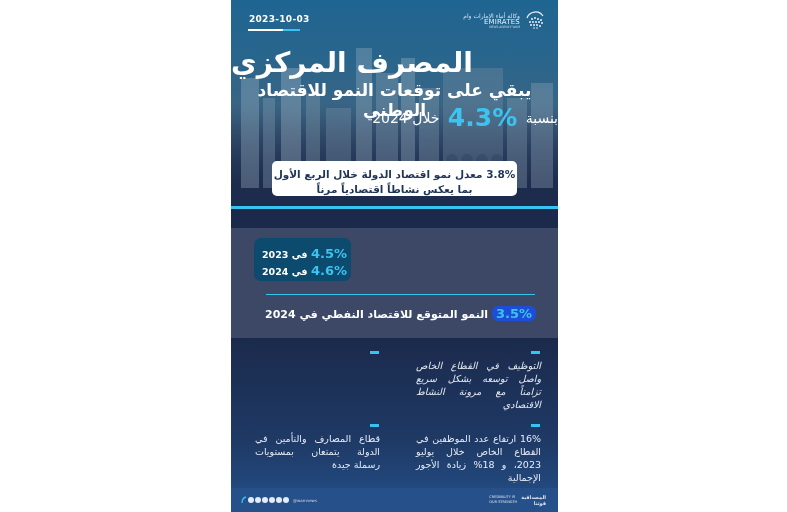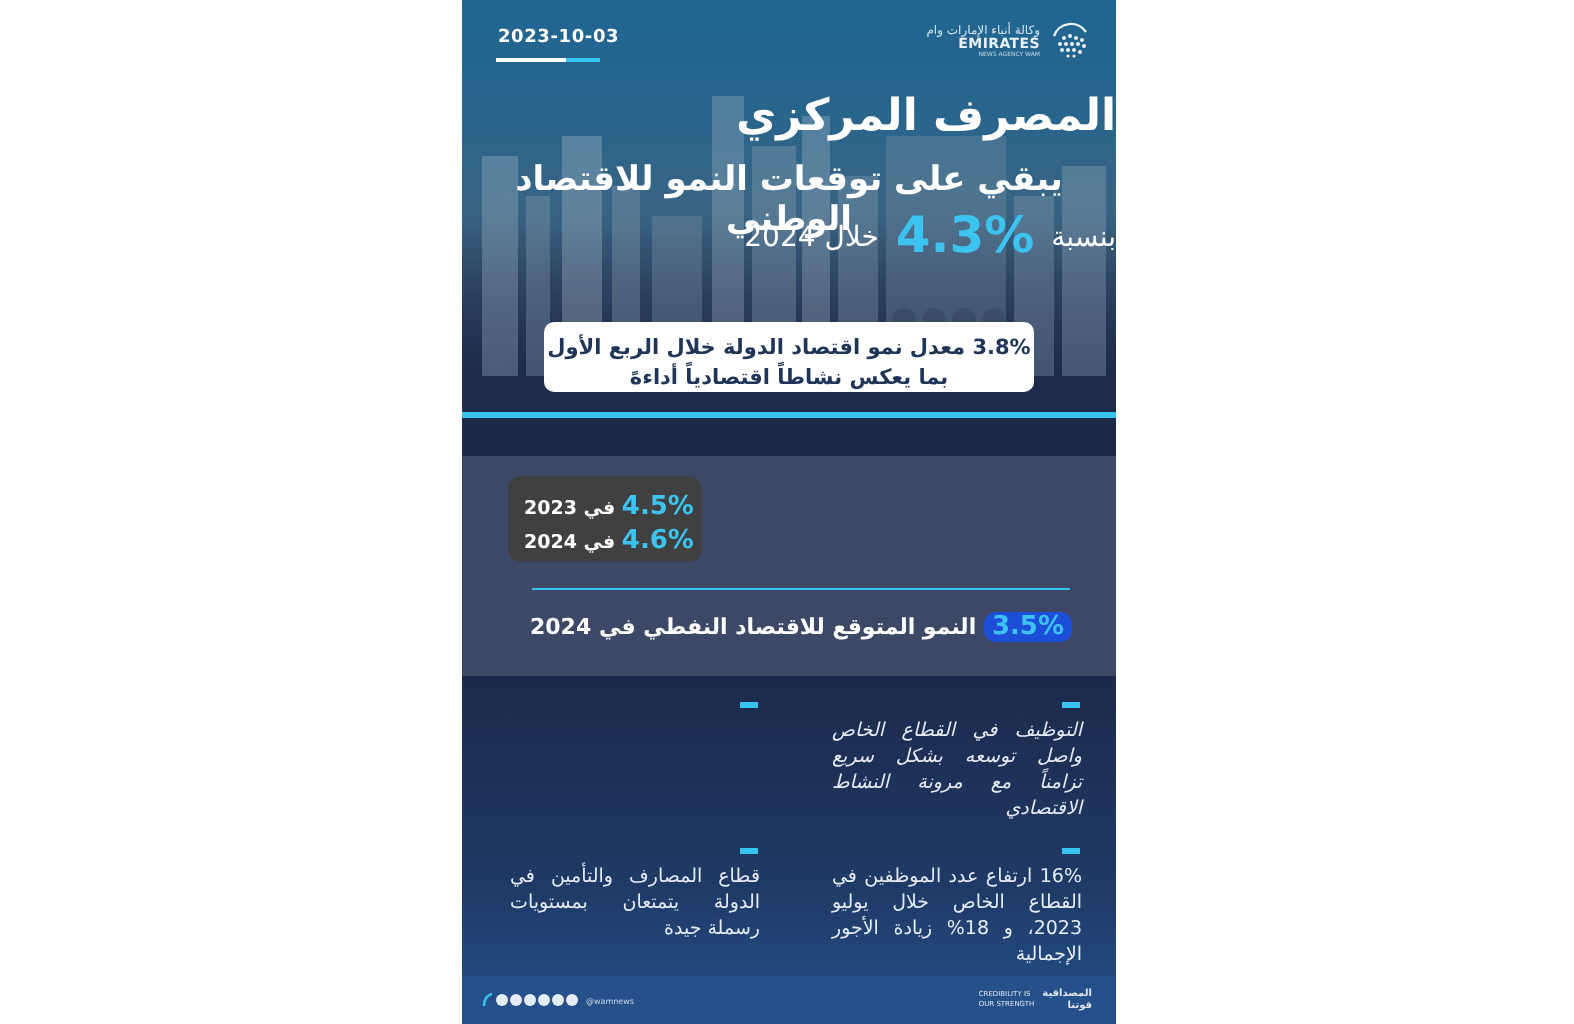--- a/index.html
+++ b/index.html
@@ -10,32 +10,32 @@
       linear-gradient(180deg, rgba(30,90,130,0.0) 0%, rgba(20,40,70,0.15) 60%, rgba(25,38,70,0.75) 100%),
       linear-gradient(180deg, #1f6592 0%, #2a6a92 30%, #3e6e8e 55%, #3a5676 75%, #283a5e 100%);
   }
   .skyline { position:absolute; left:0; bottom:0; width:100%; height:150px; opacity:0.35; }
   .date { position:absolute; left:18px; top:14px; color:#fff; font-size:9px; font-weight:bold; letter-spacing:0.3px; }
   .date-line { position:absolute; left:17px; top:29px; width:52px; height:2px; background:#ffffff; }
   .date-line-accent { position:absolute; left:52px; top:29px; width:17px; height:2px; background:#37c6ef; }
   .logo { position:absolute; right:12px; top:10px; display:flex; align-items:center; gap:4px; color:#e8f1f8; }
   .logo-text { text-align:right; line-height:1; }
   .logo-ar { font-size:6px; opacity:0.9; }
-  .logo-en { font-size:7px; font-weight:bold; letter-spacing:0.2px;text-align:right; }
+  .logo-en { font-size:7px; font-weight:normal; letter-spacing:0.2px;text-align:right; }
   .logo-sub { font-size:3px; opacity:0.8; }
   .logo-globe { width:22px; height:22px; }
-  .title { position:absolute; left:0; right:0; top:46px; text-align:right; color:#fff; font-weight:bold; font-size:22px; direction:rtl; }
+  .title { position:absolute; left:0; right:0; top:46px; text-align:left; color:#fff; font-weight:bold; font-size:28px; direction:rtl; }
   .subtitle { position:absolute; left:0; right:0; top:80px; text-align:center; color:#fff; font-size:17px; direction:rtl;font-weight:bold; }
   .rate-line { position:absolute; left:0; right:0; top:103px; text-align:right; color:#fff; font-size:14px; direction:rtl; }
   .rate-big { color:#3cc3ef; font-size:25px; font-weight:bold; vertical-align:-3px; margin:0 4px; }
   .callout { position:absolute; left:41px; top:161px; width:245px; height:35px; background:#ffffff; border-radius:5px; text-align:center; color:#1f3558; font-size:10.5px; line-height:15px; direction:rtl; padding-top:6px; box-sizing:border-box; font-weight:bold; }
   .accent-bar { position:absolute; left:0; top:206px; width:100%; height:3px; background:#35c3ef; }
   .band-dark { position:absolute; left:0; top:209px; width:100%; height:19px; background:#1b2a4a; }
   .panel { position:absolute; left:0; top:228px; width:100%; height:110px; background:#3c4866; }
-  .pill-box { position:absolute; left:23px; top:10px; width:97px; height:43px; background:#404040; border-radius:7px; }
+  .pill-box { position:absolute; left:23px; top:10px; width:97px; height:43px; background:#0c4a6e; border-radius:7px; }
   .pill-row { position:absolute; left:8px; font-size:9.5px; color:#fff; font-weight:bold; direction:rtl; white-space:nowrap; }
   .pill-row .pct { color:#3cc3ef; font-size:13px; }
   .nonoil-label { position:absolute; right:24px; top:22px; color:#fff; font-size:12px; font-weight:bold; direction:rtl; }
   .divider { position:absolute; left:35px; right:23px; top:66px; height:1px; background:#35c3ef; }
   .oil-row { position:absolute; right:22px; top:78px; color:#fff; font-size:11px; font-weight:bold; direction:rtl; white-space:nowrap; }
   .oil-pct { display:inline-block; background:#1d4ed8; border-radius:6px; color:#3cc3ef; font-size:13px; padding:0 4px; margin-left:0; }
   .lower { position:absolute; left:0; top:338px; width:100%; height:174px; background:linear-gradient(180deg, #1b2a4c 0%, #1f3a66 60%, #24508a 100%); }
   .item { position:absolute; width:125px; color:#e6ecf5; font-size:9.5px; line-height:13px; direction:rtl; text-align:justify; }
   .dash { position:absolute; width:9px; height:3px; background:#35c3ef; }
   .footer { position:absolute; left:0; bottom:0; width:100%; height:24px; background:#25508a; }
@@ -108,21 +108,21 @@
     <div class="title">المصرف المركزي</div>
     <div class="subtitle">يبقي على توقعات النمو للاقتصاد الوطني</div>
     <div class="rate-line">
       <span>بنسبة</span>
       <span class="rate-big" style="direction:ltr;unicode-bidi:embed;">4.3%</span>
       <span>خلال 2024</span>
     </div>
 
     <div class="callout">
       <div>3.8% معدل نمو اقتصاد الدولة خلال الربع الأول</div>
-      <div>بما يعكس نشاطاً اقتصادياً أداءهً</div>
+      <div>بما يعكس نشاطاً اقتصادياً مرناً</div>
     </div>
   </div>
 
   <div class="accent-bar"></div>
   <div class="band-dark"></div>
 
   <div class="panel">
     <div class="pill-box">
       <div class="pill-row" style="top:8px;">
         <span class="pct" style="direction:ltr;unicode-bidi:embed;">4.5%</span>

